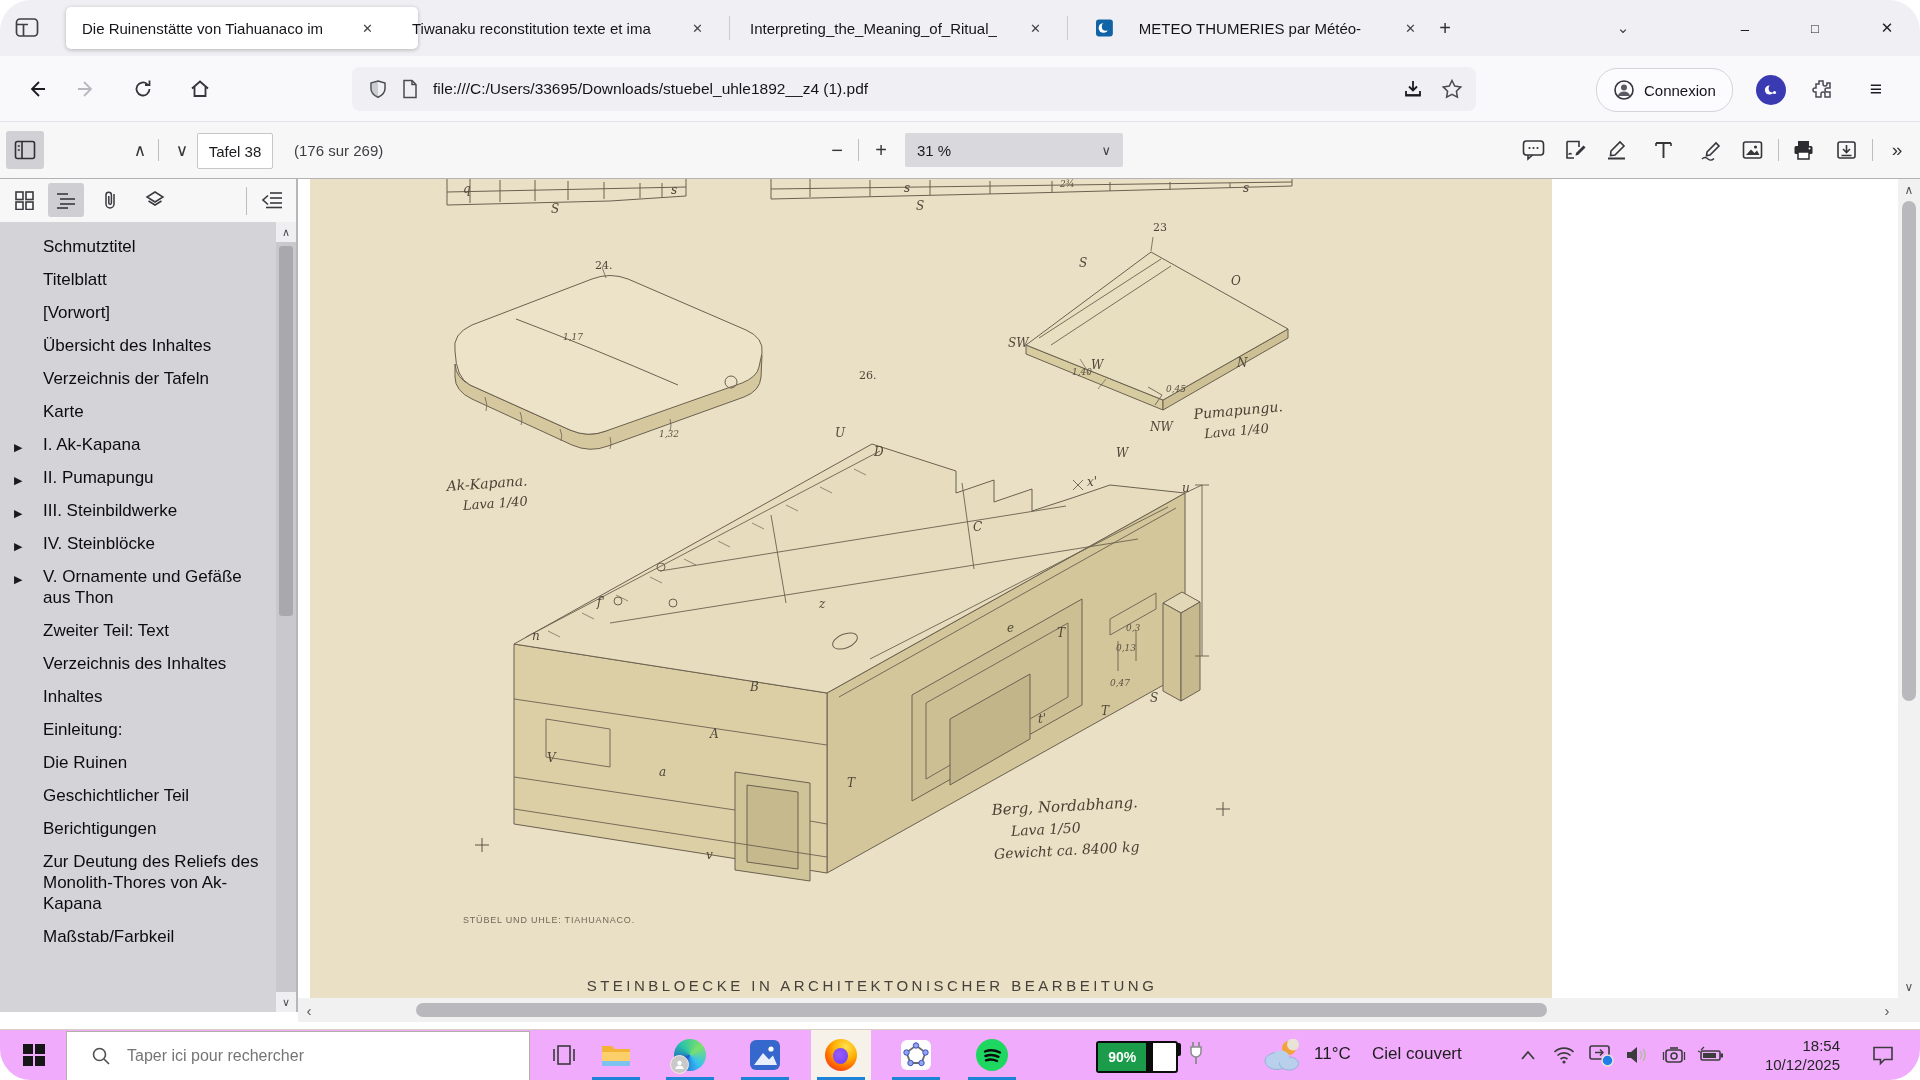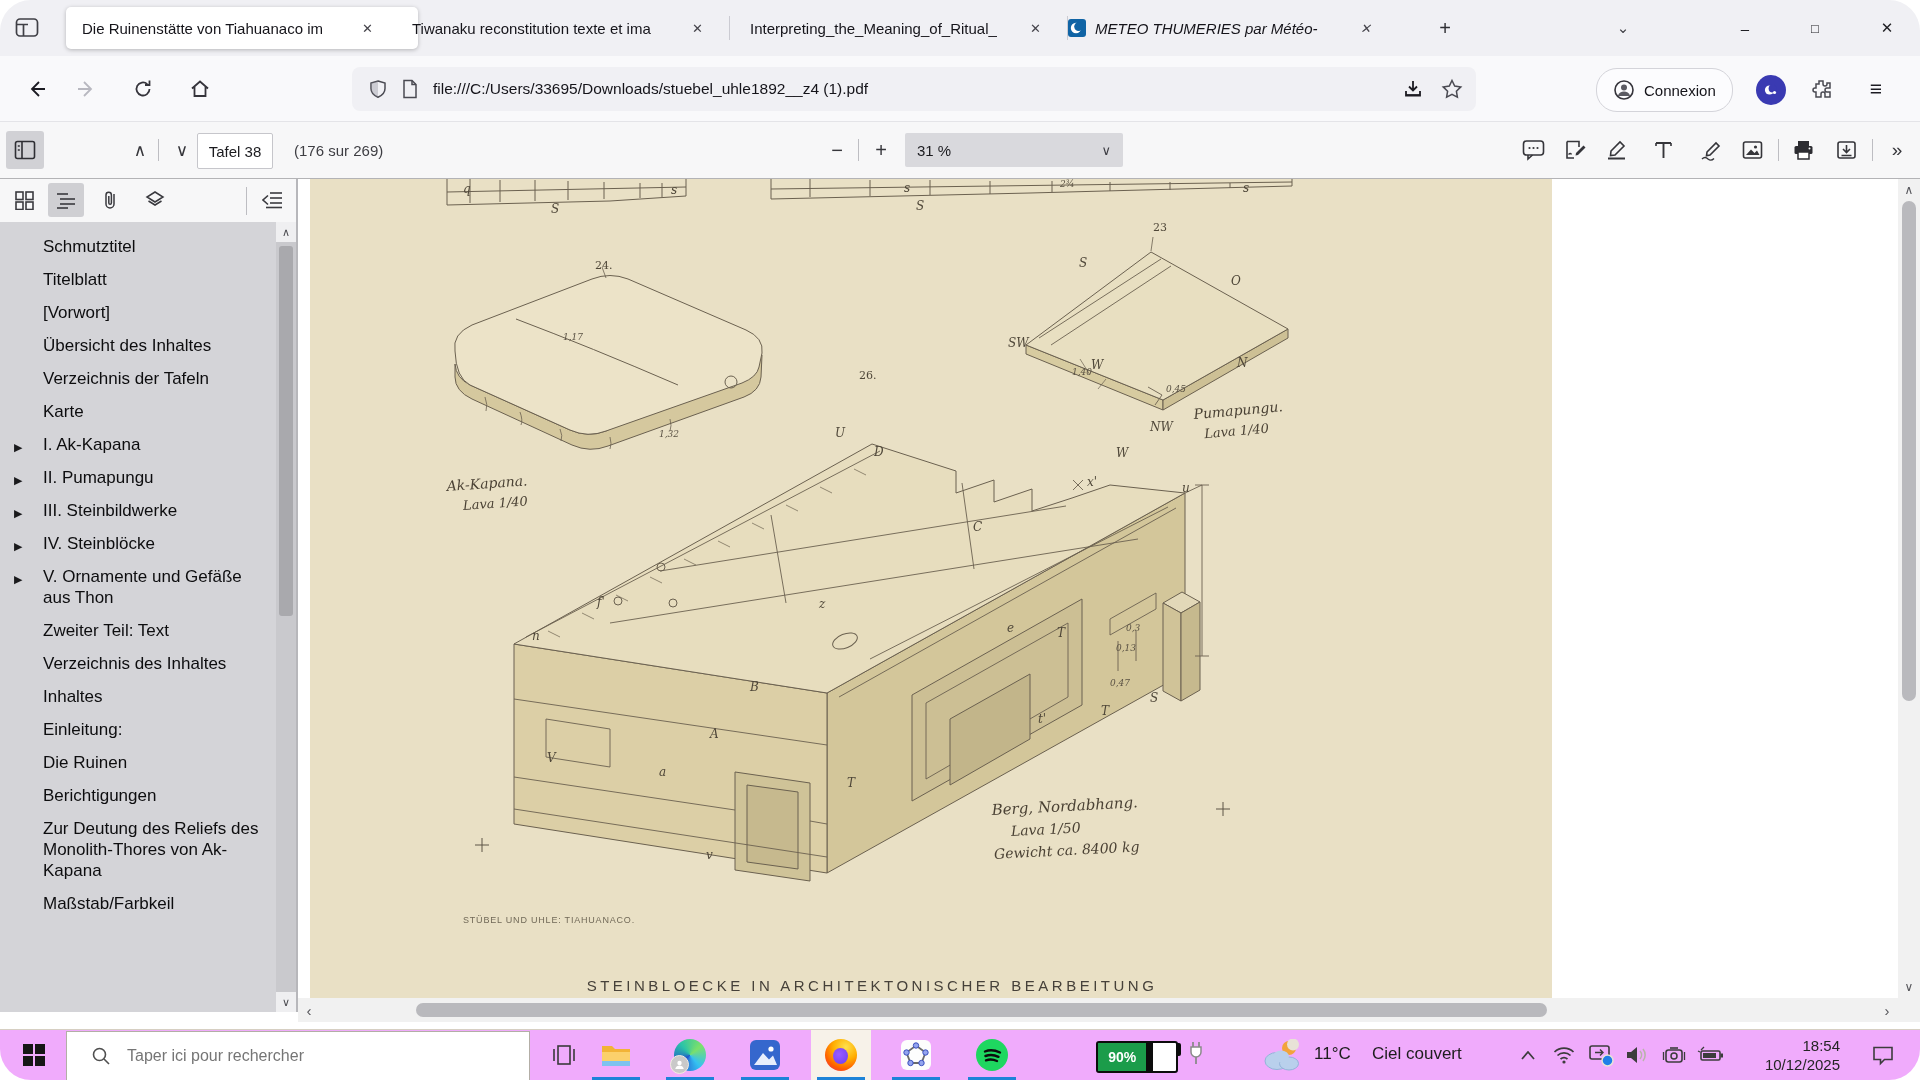--- a/index.html
+++ b/index.html
@@ -85,21 +85,21 @@
     <div class="ab tab" style="left:398px;width:324px;padding:0 10px 0 14px;">
       <span class="ttl" style="width:268px;">Tiwanaku reconstitution texte et ima</span>
       <span class="tclose">✕</span>
     </div>
     <div class="ab tsep" style="left:729px;"></div>
     <div class="ab tab" style="left:736px;width:324px;padding:0 10px 0 14px;">
       <span class="ttl" style="width:268px;">Interpreting_the_Meaning_of_Ritual_</span>
       <span class="tclose">✕</span>
     </div>
     <div class="ab tsep" style="left:1067px;"></div>
-    <div class="ab tab" style="left:1056px;width:324px;padding:0 10px 0 12px;gap:9px;font-style:italic;">
+    <div class="ab tab" style="left:1084px;width:324px;padding:0 10px 0 12px;gap:26px;">
       <svg width="18" height="18" viewBox="0 0 18 18">
           <rect width="18" height="18" rx="3" fill="#1064a5"></rect>
           <circle cx="8" cy="9" r="5.2" fill="#fff"></circle>
           <circle cx="10.6" cy="7.6" r="4.4" fill="#1064a5"></circle>
         </svg>
       <span class="ttl" style="width:244px;">METEO THUMERIES par Météo-</span>
       <span class="tclose">✕</span>
     </div>
     <div class="ab ic" style="left:1428px;top:12px;width:34px;height:32px;font-size:20px;color:#2e2e33;">+</div>
     <div class="ab ic" style="left:1606px;top:12px;width:34px;height:32px;font-size:15px;color:#3c3c42;">⌄</div>
@@ -312,20 +312,21 @@
     <div class="oi"><span class="tri">▶</span><span>I. Ak-Kapana</span></div>
     <div class="oi"><span class="tri">▶</span><span>II. Pumapungu</span></div>
     <div class="oi"><span class="tri">▶</span><span>III. Steinbildwerke</span></div>
     <div class="oi"><span class="tri">▶</span><span>IV. Steinblöcke</span></div>
     <div class="oi"><span class="tri">▶</span><span>V. Ornamente und Gefäße aus Thon</span></div>
     <div class="oi"><span>Zweiter Teil: Text</span></div>
     <div class="oi"><span>Verzeichnis des Inhaltes</span></div>
     <div class="oi"><span>Inhaltes</span></div>
     <div class="oi"><span>Einleitung:</span></div>
     <div class="oi"><span>Die Ruinen</span></div>
+    <div class="oi"><span>Geschichtlicher Teil</span></div>
     <div class="oi"><span>Berichtigungen</span></div>
     <div class="oi"><span>Zur Deutung des Reliefs des Monolith-Thores von Ak-Kapana</span></div>
     <div class="oi"><span>Maßstab/Farbkeil</span></div>
   </div>
   <div id="sscroll" class="ab">
     <div class="ab sarr" style="top:0;">∧</div>
     <div class="ab thumb" style="left:3px;top:24px;width:14px;height:370px;border-radius:3px;background:#a9a9ad;"></div>
     <div class="ab sarr" style="top:770px;">∨</div>
   </div>
   <div id="sresize" class="ab"></div>

